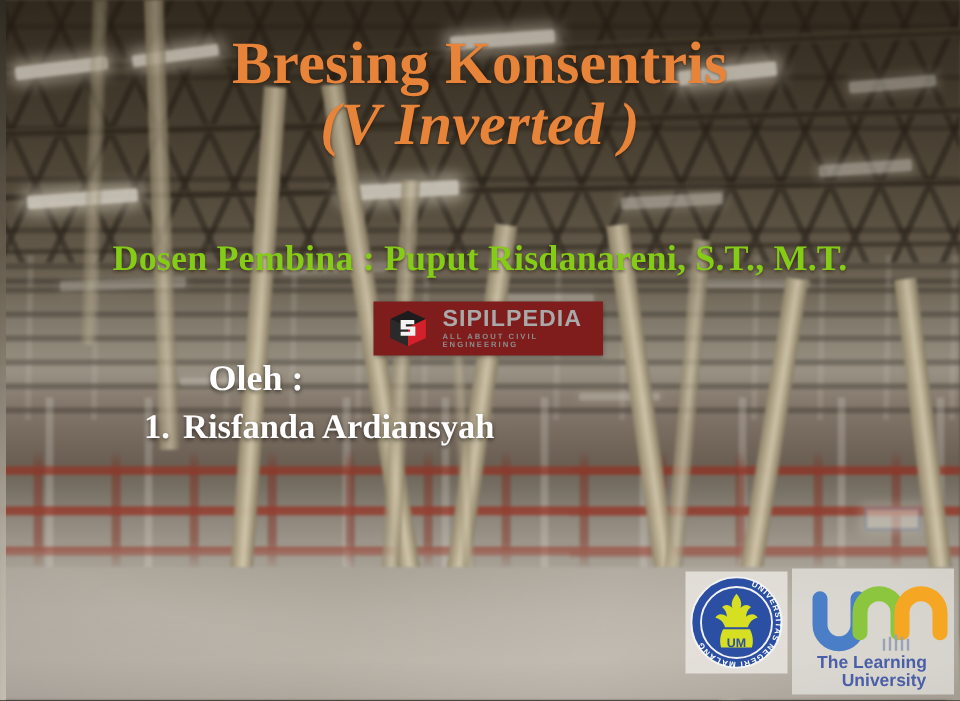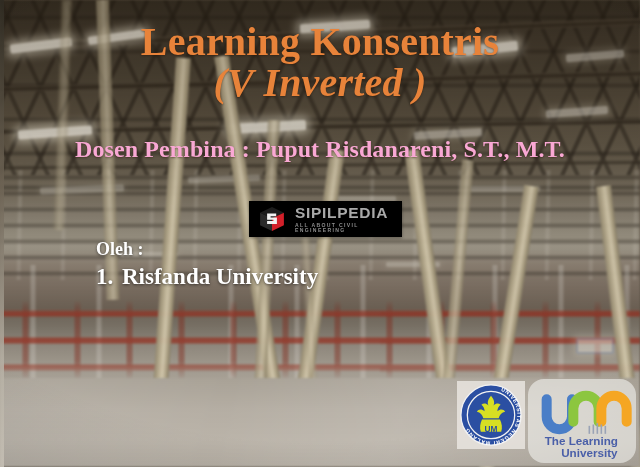--- a/index.html
+++ b/index.html
@@ -191,35 +191,35 @@
     font-weight: bold;
     font-size: 40px;
     line-height: 1.02;
     letter-spacing: .2px;
     text-shadow: 0 1px 2px rgba(40,20,5,.45);
   }
   .title-line2 { display: block; font-style: italic; }
 
   .subtitle {
     position: absolute;
-    left: 0; right: 0; top: 136px;
+    left: 0; right: 0; top: 160px;
     text-align: center;
-    color: #f9a8d4;
+    color: #84cc16;
     font-weight: bold;
     font-size: 24px;
     letter-spacing: .1px;
     text-shadow: 0 1px 2px rgba(40,20,5,.45);
   }
 
   
   .sipilpedia {
     position: absolute;
     left: 249px; top: 201px;
     width: 153px; height: 36px;
-    background: #000000;
+    background: #7f1d1d;
     display: flex;
     align-items: center;
     padding-left: 9px;
     box-sizing: border-box;
     box-shadow: 0 1px 3px rgba(0,0,0,.35);
   }
   .sp-cube { width: 28px; height: 28px; flex: 0 0 28px; }
   .sp-text { margin-left: 9px; line-height: 1; }
   .sp-name {
     font-family: "Liberation Sans", sans-serif;
@@ -242,21 +242,21 @@
   
   .authors {
     position: absolute;
     left: 96px; top: 238px;
     color: #ffffff;
     font-weight: bold;
     font-size: 23px;
     line-height: 1.32;
     text-shadow: 0 1px 3px rgba(0,0,0,.55);
   }
-  .authors .oleh { font-size: 18px; }
+  .authors .oleh { font-size: 24px; margin-left: 43px; }
   .authors ol {
     list-style: none;
     margin: 0; padding: 0;
   }
   .authors li { white-space: nowrap; }
   .authors .num { display: inline-block; min-width: 26px; }
 
   
   .um-seal {
     position: absolute;
@@ -266,21 +266,21 @@
     display: flex; align-items: center; justify-content: center;
   }
   .um-seal svg { display: block; }
 
   
   .um-learning {
     position: absolute;
     left: 528px; top: 379px;
     width: 108px; height: 84px;
     background: rgba(245,244,241,.58);
-    display: flex; align-items: center; justify-content: center; border-radius: 16px;
+    display: flex; align-items: center; justify-content: center;
   }
   .um-learning svg { display: block; }
 </style>
 </head>
 <body>
 
 <div id="slide">
 
   <div class="bg-blur-wrap">
     <div class="bg-layer bg-base"></div>
@@ -332,21 +332,21 @@
     <div class="bg-layer floor-sheen"></div>
   </div>
 
   <div class="bg-tint"></div>
   <div class="bg-vignette"></div>
   <div class="edge-left"></div>
 
   <div class="content">
 
     <div class="title-block">
-      <span>Learning Konsentris</span>
+      <span>Bresing Konsentris</span>
       <span class="title-line2">(V Inverted )</span>
     </div>
 
     <div class="subtitle">Dosen Pembina : Puput Risdanareni, S.T., M.T.</div>
 
     <div class="sipilpedia">
       <span class="sp-cube">
         <svg viewBox="0 0 40 40" width="28" height="28" aria-hidden="true">
           <polygon points="20,3 37,11 20,19 3,11" fill="#1c1c1c"></polygon>
           <polygon points="3,11 20,19 20,37 3,29" fill="#2a2a2a"></polygon>
@@ -357,21 +357,21 @@
       <span class="sp-text">
         <span class="sp-name">SIPILPEDIA</span>
         <span class="sp-tag">ALL ABOUT CIVIL ENGINEERING</span>
       </span>
     </div>
 
     <div class="authors">
       <div class="oleh">Oleh :</div>
       <ol>
         <li>
-          <span class="num">1.</span><span>Risfanda University</span>
+          <span class="num">1.</span><span>Risfanda Ardiansyah</span>
         </li>
       </ol>
     </div>
 
     <div class="um-seal">
       <span>
         <svg viewBox="0 0 100 100" width="64" height="64" aria-hidden="true">
           <circle cx="50" cy="50" r="47" fill="#2b4fa2"></circle>
           <circle cx="50" cy="50" r="47" fill="none" stroke="#f2f2f2" stroke-width="2"></circle>
           <circle cx="50" cy="50" r="37" fill="none" stroke="#f2f2f2" stroke-width="2"></circle>

